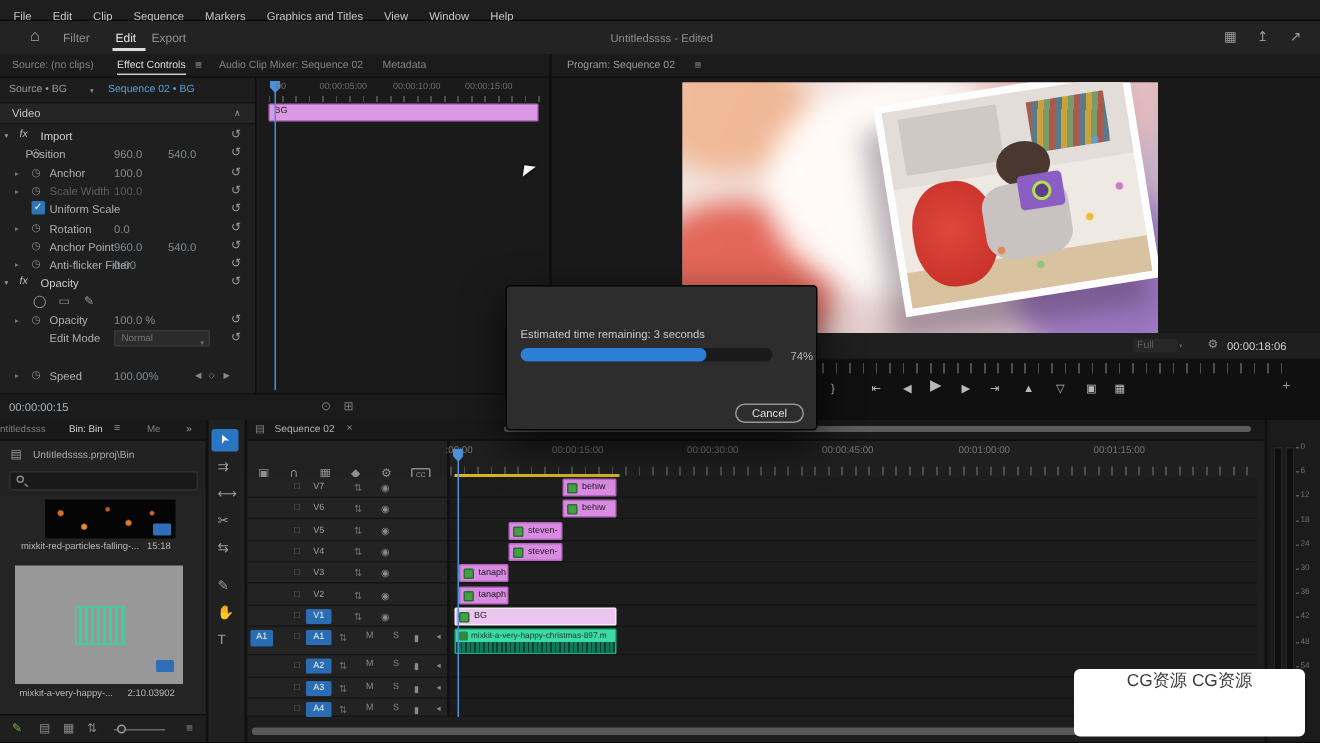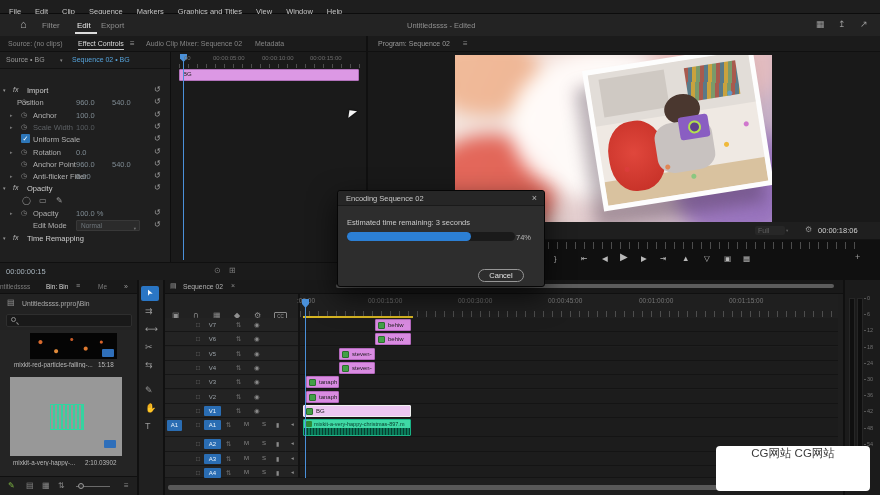--- a/index.html
+++ b/index.html
@@ -49,20 +49,24 @@
   <span style="position: absolute; left: 13px; top: 3px; font-size: 6px; color: rgb(110, 110, 110); white-space: nowrap;">00</span>
       <span style="position: absolute; left: 42px; top: 3px; font-size: 6px; color: rgb(110, 110, 110); white-space: nowrap;">00:00:05:00</span>
       <span style="position: absolute; left: 91px; top: 3px; font-size: 6px; color: rgb(110, 110, 110); white-space: nowrap;">00:00:10:00</span>
       <span style="position: absolute; left: 139px; top: 3px; font-size: 6px; color: rgb(110, 110, 110); white-space: nowrap;">00:00:15:00</span>
     </div>
   <div class="abs" style="left:0;top:52px;width:170px;height:17px;background:#1d1d1d;border-bottom:1px solid #121212">
     <span style="position:absolute;left:6px;top:4px;font-size:7px;color:#9a9a9a">Source • BG</span>
     <span style="position:absolute;left:60px;top:5px;font-size:5px;color:#8a8a8a">▾</span>
     <span style="position:absolute;left:72px;top:4px;font-size:7px;color:#55a2d9">Sequence 02 • BG</span>
   </div>
+  <div class="abs" style="left:0;top:69px;width:170px;height:14px;background:#252525;border-bottom:1px solid #141414">
+    <span style="position:absolute;left:8px;top:2px;font-size:7.5px;color:#c4c4c4">Video</span>
+    <span style="position:absolute;left:156px;top:2px;font-size:6px;color:#9a9a9a">∧</span>
+  </div>
   <div class="abs" style="left:0;top:85px;width:170px;height:176px">
       <div style="position: absolute; left: 0px; top: 0px; width: 366px; height: 12px;">
         <span style="position: absolute; left: 3px; top: 2px; font-size: 5px; color: rgb(154, 154, 154);">▾</span>
         <span style="position: absolute; left: 13px; top: 1px; font-size: 7px; font-style: italic; color: rgb(184, 184, 184);">fx</span>
         <span style="position: absolute; left: 27px; top: 1px; font-size: 7.5px; white-space: nowrap; color: rgb(206, 206, 206);">Import</span>
         <span style="position: absolute; left: 154px; top: 0px; font-size: 8px; color: rgb(156, 156, 156);">↺</span>
       </div>
       <div style="position: absolute; left: 0px; top: 12.3px; width: 366px; height: 12px;">
         <span style="position: absolute; left: 21px; top: 1px; font-size: 7px; color: rgb(143, 143, 143);">◷</span>
         <span style="position: absolute; left: 17px; top: 1px; font-size: 7.5px; white-space: nowrap; color: rgb(176, 176, 176);">Position</span>
@@ -126,24 +130,28 @@
         <span style="position: absolute; left: 21px; top: 1px; font-size: 7px; color: rgb(143, 143, 143);">◷</span>
         <span style="position: absolute; left: 33px; top: 1px; font-size: 7.5px; white-space: nowrap; color: rgb(176, 176, 176);">Opacity</span>
         <span style="position: absolute; left: 76px; top: 1px; font-size: 7.5px; color: rgb(127, 139, 147);">100.0 %</span>
         <span style="position: absolute; left: 154px; top: 0px; font-size: 8px; color: rgb(156, 156, 156);">↺</span>
       </div>
       <div style="position: absolute; left: 0px; top: 135.3px; width: 366px; height: 12px;">
         <span style="position: absolute; left: 33px; top: 1px; font-size: 7.5px; white-space: nowrap; color: rgb(176, 176, 176);">Edit Mode</span>
         <span style="position: absolute; left: 76px; top: 0px; width: 64px; height: 11px; background: rgb(43, 43, 43); border: 1px solid rgb(56, 56, 56); border-radius: 1px; font-size: 6.5px; color: rgb(111, 118, 124); padding-left: 4px; line-height: 9px;">Normal<span style="position: absolute; right: 3px; top: 3px; font-size: 4.5px; color: rgb(119, 119, 119);">▾</span></span>
         <span style="position: absolute; left: 154px; top: 0px; font-size: 8px; color: rgb(156, 156, 156);">↺</span>
       </div>
-      <div style="position: absolute; left: 0px; top: 147.6px; width: 366px; height: 12px;">
-        <span style="position: absolute; left: 3px; top: 2px; font-size: 5px; color: rgb(154, 154, 154);">▾</span>
-        <span style="position: absolute; left: 13px; top: 1px; font-size: 7px; font-style: italic; color: rgb(184, 184, 184);">fx</span>
-        <span style="position: absolute; left: 27px; top: 1px; font-size: 7.5px; white-space: nowrap; color: rgb(206, 206, 206);">Time Remapping</span>
+      <div style="position: absolute; left: 0px; top: 159.9px; width: 366px; height: 12px;">
+        <span style="position: absolute; left: 10px; top: 2px; font-size: 5px; color: rgb(119, 119, 119);">▸</span>
+        <span style="position: absolute; left: 21px; top: 1px; font-size: 7px; color: rgb(143, 143, 143);">◷</span>
+        <span style="position: absolute; left: 33px; top: 1px; font-size: 7.5px; white-space: nowrap; color: rgb(176, 176, 176);">Speed</span>
+        <span style="position: absolute; left: 76px; top: 1px; font-size: 7.5px; color: rgb(127, 139, 147);">100.00%</span>
+        <span style="position: absolute; left: 130px; top: 2px; font-size: 5.5px; color: rgb(138, 138, 138);">◀</span>
+        <span style="position: absolute; left: 139px; top: 2px; font-size: 5.5px; color: rgb(138, 138, 138);">◇</span>
+        <span style="position: absolute; left: 149px; top: 2px; font-size: 5.5px; color: rgb(138, 138, 138);">▶</span>
       </div>
     </div>
   <div class="abs" style="left:0;top:262px;width:366px;height:18px;background:#1b1b1b;border-top:1px solid #101010">
     <span style="position:absolute;left:6px;top:4px;font-size:7.5px;color:#a8b4bd">00:00:00:15</span>
     <span style="position:absolute;left:214px;top:3px;font-size:8px;color:#7a7a7a">⊙</span>
     <span style="position:absolute;left:229px;top:3px;font-size:8px;color:#7a7a7a">⊞</span>
   </div>
 
   <div class="abs" style="left:368px;top:36px;width:512px;height:16px;background:#1b1b1b;border-bottom:1px solid #101010">
     <span style="position:absolute;left:10px;top:4px;font-size:7px;color:#9a9a9a;white-space:nowrap">Program: Sequence 02</span>
@@ -255,34 +263,30 @@
       <span style="position: absolute; left: 19px; top: 115.2px; width: 2px; height: 1px; background: rgb(85, 85, 85);"></span>
       <span style="position: absolute; left: 22px; top: 128.4px; font-size: 5.5px; color: rgb(111, 111, 111);">42</span>
       <span style="position: absolute; left: 19px; top: 131.4px; width: 2px; height: 1px; background: rgb(85, 85, 85);"></span>
       <span style="position: absolute; left: 22px; top: 144.6px; font-size: 5.5px; color: rgb(111, 111, 111);">48</span>
       <span style="position: absolute; left: 19px; top: 147.6px; width: 2px; height: 1px; background: rgb(85, 85, 85);"></span>
       <span style="position: absolute; left: 22px; top: 160.8px; font-size: 5.5px; color: rgb(111, 111, 111);">54</span>
       <span style="position: absolute; left: 19px; top: 163.8px; width: 2px; height: 1px; background: rgb(85, 85, 85);"></span>
     </div>
 
   <div class="abs" style="left:716px;top:446px;width:154px;height:45px;background:#fff;border-radius:4px;z-index:80;text-align:center">
-    <div style="font-size:11.5px;color:#3a3a3a">CG网站 CG网站</div>
+    <div style="font-size:11.5px;color:#3a3a3a">CG资源 CG资源</div>
   </div>
 
   <div class="abs" style="left:337px;top:190px;width:208px;height:97px;background:#2d2d2d;border:1px solid #060606;border-radius:3px;box-shadow:0 10px 28px rgba(0,0,0,.65);z-index:60">
-    <div style="position:absolute;left:0;top:0;width:206px;height:15px;background:#262626;border-bottom:1px solid #1a1a1a;border-radius:3px 3px 0 0">
-      <span style="position:absolute;left:8px;top:3px;font-size:7.5px;color:#c9c9c9">Encoding Sequence 02</span>
-      <span style="position:absolute;right:7px;top:2px;font-size:9px;color:#b5b5b5">×</span>
-    </div>
     <span style="position:absolute;left:9px;top:27px;font-size:7.5px;color:#c9c9c9">Estimated time remaining: 3 seconds</span>
     <div style="position:absolute;left:9px;top:41px;width:168px;height:9px;background:#1a1a1a;border-radius:5px">
       <div style="position: absolute; left: 0px; top: 0px; height: 9px; background: rgb(44, 127, 212); border-radius: 5px; width: 124px;"></div>
     </div>
-    <span style="position:absolute;left:178px;top:42px;font-size:7.5px;color:#b8b8b8">74%</span>
-    <button style="position:absolute;left:140px;top:78px;width:46px;height:13px;background:transparent;border:1px solid #969696;border-radius:7px;font-size:7.5px;color:#e3e3e3;font-family:'Liberation Sans',sans-serif">Cancel</button>
+    <span style="position:absolute;left:189px;top:42px;font-size:7.5px;color:#b8b8b8">74%</span>
+    <button style="position:absolute;left:152px;top:78px;width:46px;height:13px;background:transparent;border:1px solid #969696;border-radius:7px;font-size:7.5px;color:#e3e3e3;font-family:'Liberation Sans',sans-serif">Cancel</button>
   </div>
 
   <span class="abs" style="left:349px;top:108px;font-size:10px;color:#f5f5f5;text-shadow:0 0 1px #000,0 0 2px #000;transform:rotate(8deg);z-index:90">◤</span>
 
 <span style="position: absolute; left: 554px; top: 254px; font-size: 7.5px; color: rgb(185, 185, 185);">}</span>
     <span style="position: absolute; left: 581px; top: 254px; font-size: 7.5px; color: rgb(185, 185, 185);">⇤</span>
     <span style="position: absolute; left: 602px; top: 254px; font-size: 7.5px; color: rgb(185, 185, 185);">◀</span>
     <span style="position: absolute; left: 620px; top: 251px; font-size: 10px; color: rgb(185, 185, 185);">▶</span>
     <span style="position: absolute; left: 641px; top: 254px; font-size: 7.5px; color: rgb(185, 185, 185);">▶</span>
     <span style="position: absolute; left: 660px; top: 254px; font-size: 7.5px; color: rgb(185, 185, 185);">⇥</span>

